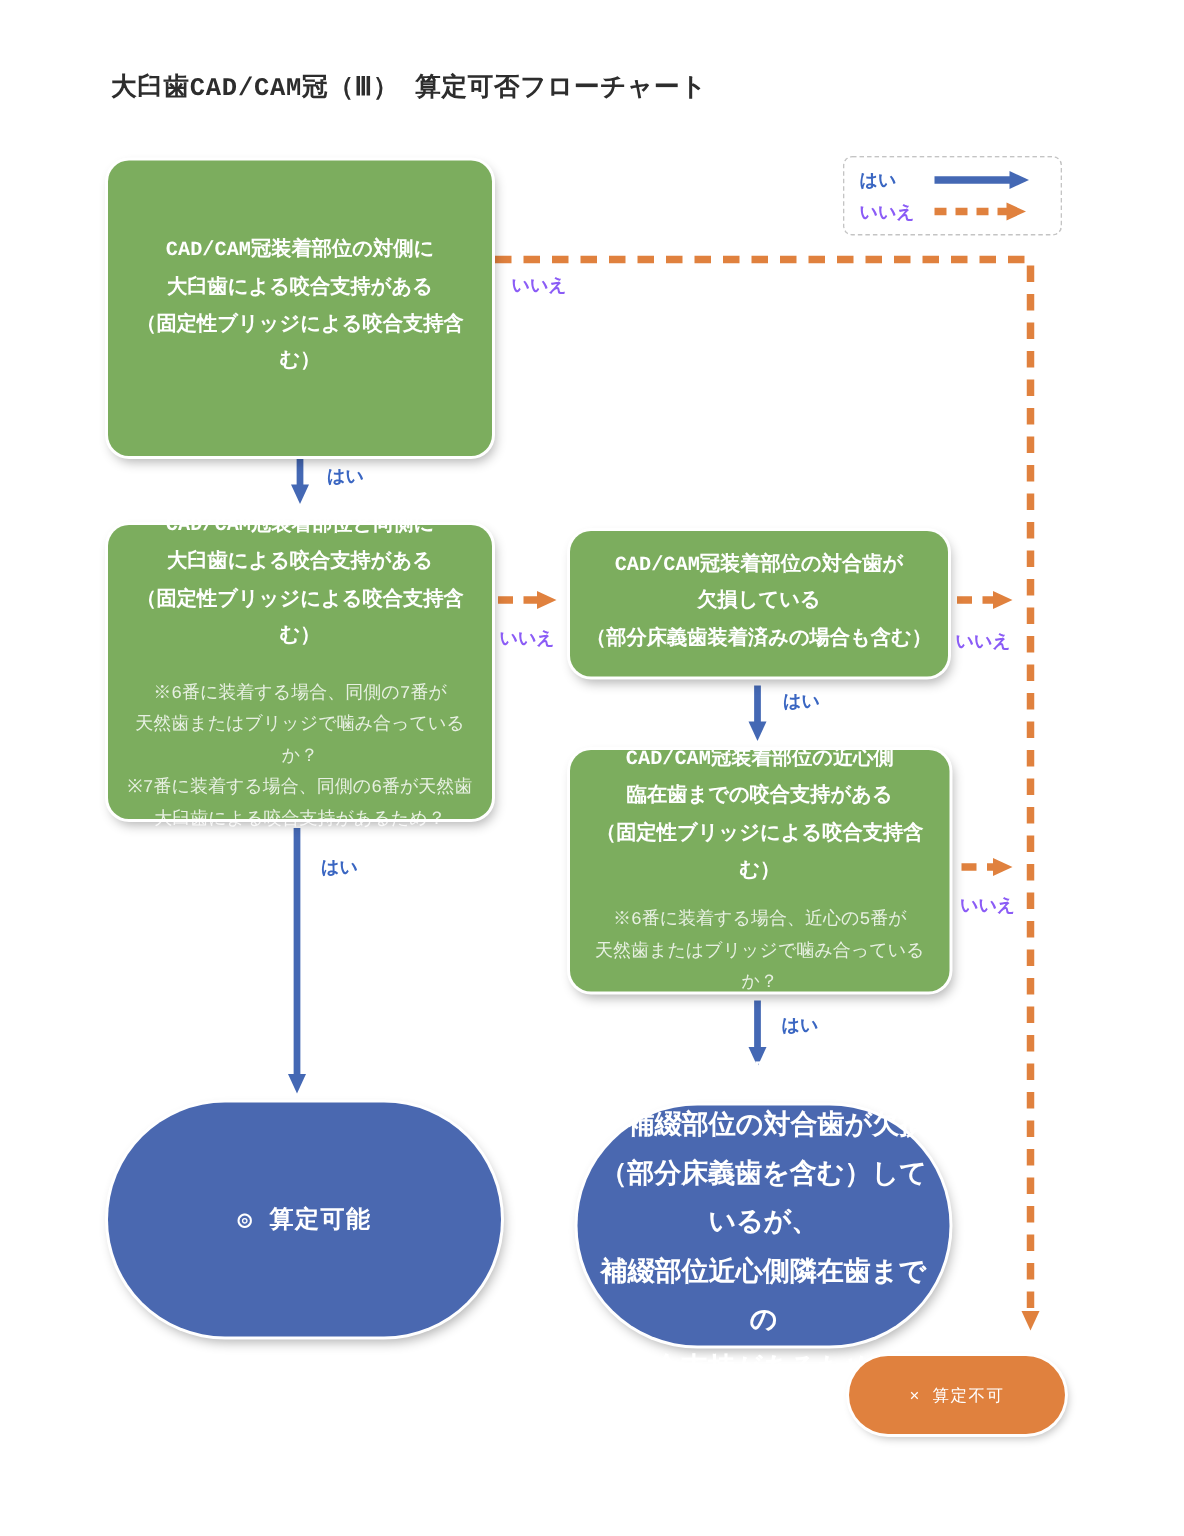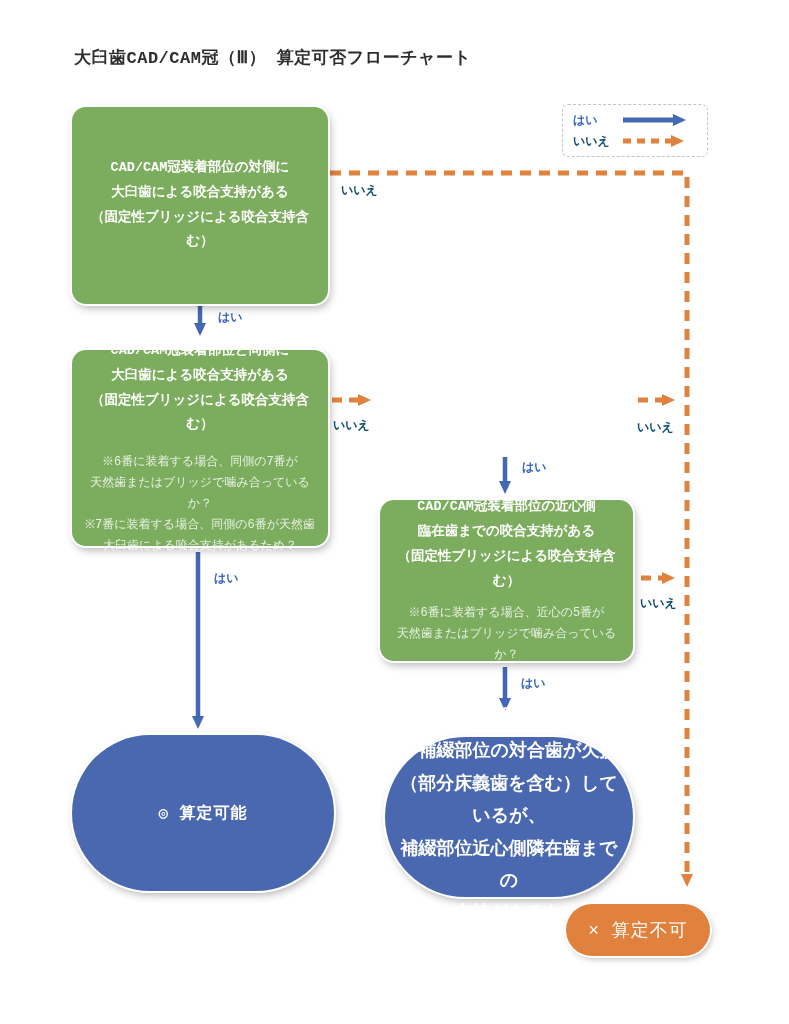--- a/index.html
+++ b/index.html
@@ -80,35 +80,35 @@
 
   
   .denied {
     position: absolute;
     left: 566px; top: 904px;
     width: 144px; height: 52px;
     background: #e0813e;
     border-radius: 26px;
     box-shadow: 0 0 0 2px #ffffff, 2px 3px 6px rgba(0,0,0,0.25);
     color: #ffffff;
-    font-size: 18px;
+    font-size: 11px;
     display: flex;
     align-items: center;
     justify-content: center;
     letter-spacing: 1px;
   }
 
   
   .edge-label {
     position: absolute;
     font-size: 12px;
     font-weight: bold;
   }
   .lbl-yes { color: #3a66c2; }
-  .lbl-no  { color: #0c4a6e; }
+  .lbl-no  { color: #8b5cf6; }
 
   
   .legend {
     position: absolute;
     left: 562px; top: 104px;
     width: 146px; height: 53px;
     border: 1.5px dashed #c4c4c4;
     border-radius: 6px;
     display: flex;
     flex-direction: column;
@@ -178,20 +178,25 @@
   <div class="qnode q2">
     <div class="main pre">CAD/CAM冠装着部位と同側に
 大臼歯による咬合支持がある
 （固定性ブリッジによる咬合支持含む）</div>
     <div class="note pre">※6番に装着する場合、同側の7番が
 天然歯またはブリッジで噛み合っているか？
 ※7番に装着する場合、同側の6番が天然歯
 大臼歯による咬合支持があるため？</div>
   </div>
 
+  <div class="qnode q3">
+    <div class="main pre">CAD/CAM冠装着部位の対合歯が
+欠損している
+（部分床義歯装着済みの場合も含む）</div>
+  </div>
 
   <div class="qnode q4">
     <div class="main pre">CAD/CAM冠装着部位の近心側
 臨在歯までの咬合支持がある
 （固定性ブリッジによる咬合支持含む）</div>
     <div class="note pre">※6番に装着する場合、近心の5番が
 天然歯またはブリッジで噛み合っているか？</div>
   </div>
 
   <div class="result result-left">

